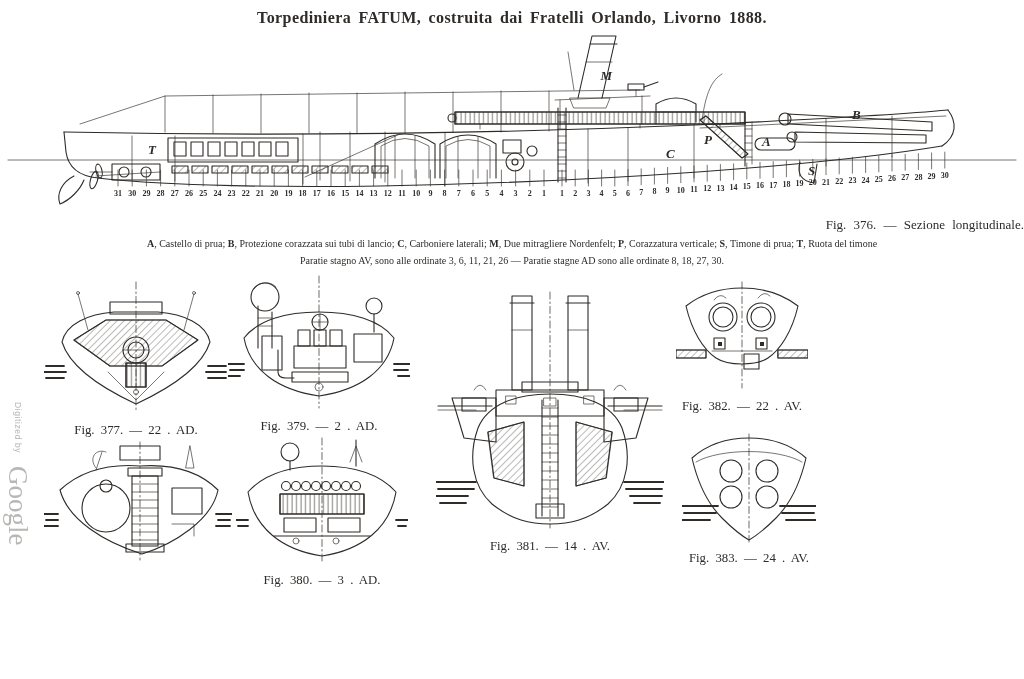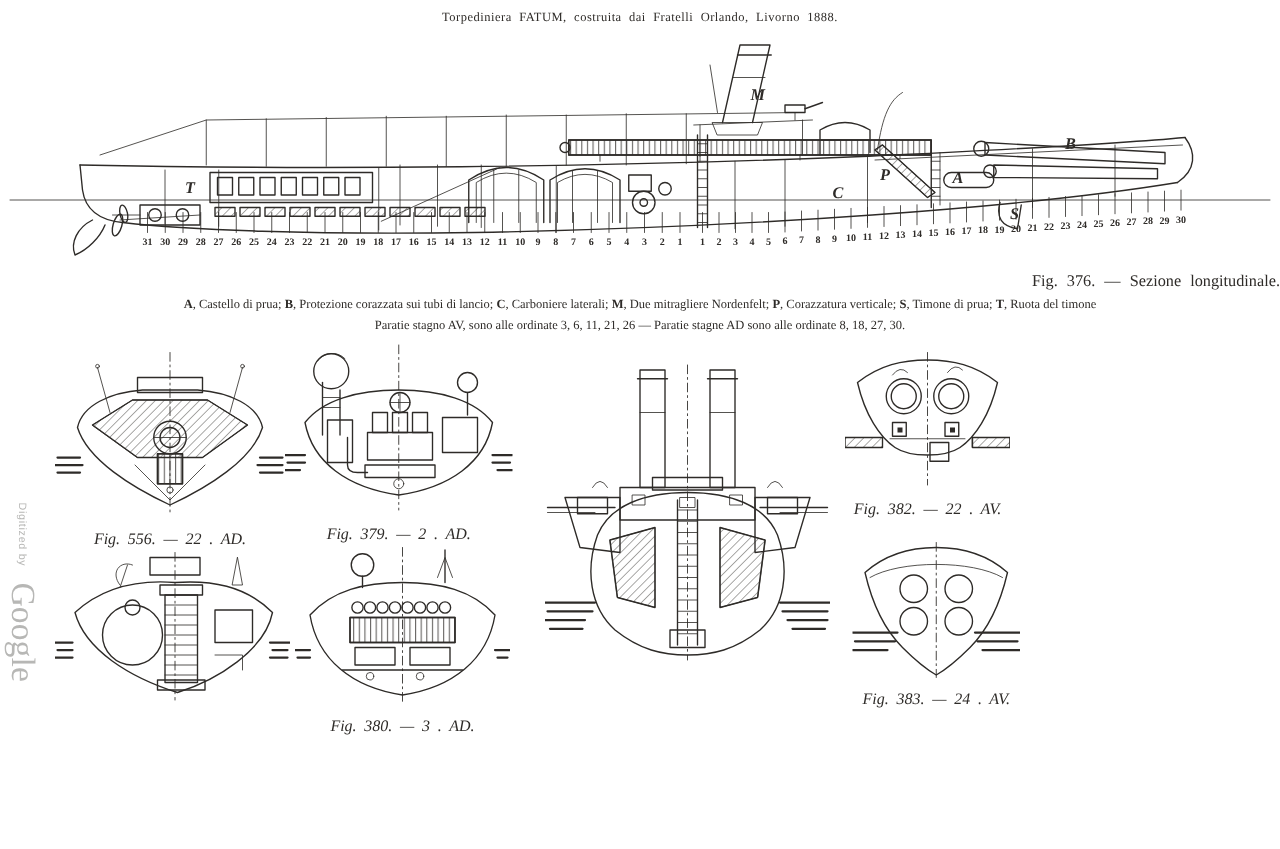--- a/index.html
+++ b/index.html
@@ -1,31 +1,31 @@
 <!DOCTYPE html>
 <html><head>
 <meta charset="utf-8">
 <style>
   html,body{margin:0;padding:0;background:#ffffff;}
   .page{position:relative;width:1024px;height:679px;background:var(--paper,#fff);
         font-family:"Liberation Serif",serif;color:var(--ink,#2e2b28);overflow:hidden;}
 
   .title{position:absolute;top:9px;left:0;width:100%;margin:0;text-align:center;
-         font-size:10px;font-weight:400;letter-spacing:.4px;word-spacing:3px;}
+         font-size:16px;font-weight:700;letter-spacing:.4px;word-spacing:3px;}
 
   .longsec{position:absolute;top:32px;left:0;}
 
   .main-caption{position:absolute;top:217px;left:0;width:100%;text-align:right;
                 font-size:13px;word-spacing:4px;}
   .legend{position:absolute;left:0;width:100%;text-align:center;font-size:10px;}
   .legend b{font-weight:700;}
   #legend1{top:238px;}
   #legend2{top:255px;}
 
-  .xs{position:absolute;margin:0;font-style:italic;}
+  .xs{position:absolute;margin:0;}
   .xs figcaption{text-align:center;font-size:12.8px;margin-top:3px;white-space:nowrap;word-spacing:3px;}
 
   .watermark{position:absolute;left:4px;top:402px;writing-mode:vertical-rl;
              color:var(--wm,#b7b7b5);line-height:1.05;}
   .wm-small{font-family:"Liberation Sans",sans-serif;font-size:8.5px;letter-spacing:.6px;}
   .wm-big{font-family:"Liberation Serif",serif;font-size:27px;margin-top:9px;}
 
   
   .d :where(path,line,rect,circle,ellipse,polygon,polyline){
       stroke:var(--ink,#2e2b28);fill:none;stroke-width:1.1;
@@ -386,21 +386,21 @@
       <circle cx="92" cy="70" r="13"></circle>
         <circle cx="92" cy="70" r="8"></circle>
       <line class="th" x1="79" y1="70" x2="105" y2="70"></line>
       <rect class="hv" x="82" y="83" width="20" height="24"></rect>
         <rect x="82" y="83" width="20" height="24"></rect>
       <path class="th" d="M 64,92 L 92,120 L 120,92"></path>
       <circle class="th" cx="92" cy="112" r="2.5"></circle>
       <path class="w2" d="M 2,86 h 18 M 0,92 h 22 M 2,98 h 18"></path>
       <path class="w2" d="M 164,86 h 18 M 162,92 h 20 M 164,98 h 18"></path>
     </svg>
-    <figcaption>Fig. 556. — 22 . AD.</figcaption>
+    <figcaption>Fig. 377. — 22 . AD.</figcaption>
   </figure>
 
   <figure class="xs" style="left:228px;top:272px;width:182px;">
     <svg class="d" width="182" height="140" viewBox="0 0 182 140">
       <line class="cl" x1="91" y1="4" x2="91" y2="136"></line>
       <line x1="30" y1="76" x2="30" y2="34"></line>
         <line x1="44" y1="76" x2="44" y2="40"></line>
       <circle cx="37" cy="25" r="14"></circle>
         <path class="th" d="M 26,17 A 14 14 0 0 1 48,15"></path>
       <line class="th" x1="30" y1="46" x2="44" y2="46"></line>
@@ -528,20 +528,21 @@
         <line class="th" x1="106" y1="181" x2="122" y2="181"></line>
       <line class="th" x1="106" y1="190" x2="122" y2="190"></line>
         <line class="th" x1="106" y1="199" x2="122" y2="199"></line>
       <line class="th" x1="106" y1="208" x2="122" y2="208"></line>
         <line class="th" x1="106" y1="217" x2="122" y2="217"></line>
       <rect x="100" y="214" width="28" height="14"></rect>
 
       <path class="w2" d="M 0,192 h 40 M 2,199 h 36 M 0,206 h 32 M 4,213 h 26"></path>
       <path class="w2" d="M 188,192 h 40 M 190,199 h 36 M 194,206 h 32 M 198,213 h 26"></path>
     </svg>
+    <figcaption>Fig. 381. — 14 . AV.</figcaption>
   </figure>
 
   <figure class="xs" style="left:676px;top:280px;width:132px;">
     <svg class="d" width="132" height="112" viewBox="0 0 132 112">
       <line class="cl" x1="66" y1="2" x2="66" y2="108"></line>
       <path d="M 10,26 C 28,12 46,8 66,8 C 86,8 104,12 122,26 C 116,52 104,70 92,78 C 80,86 52,86 40,78 C 28,70 16,52 10,26 Z"></path>
       <path class="th" d="M 38,20 q 6,-8 12,-2"></path>
         <path class="th" d="M 82,18 q 6,-8 12,-2"></path>
       <circle cx="47" cy="37" r="14"></circle>
         <circle cx="47" cy="37" r="10"></circle>

